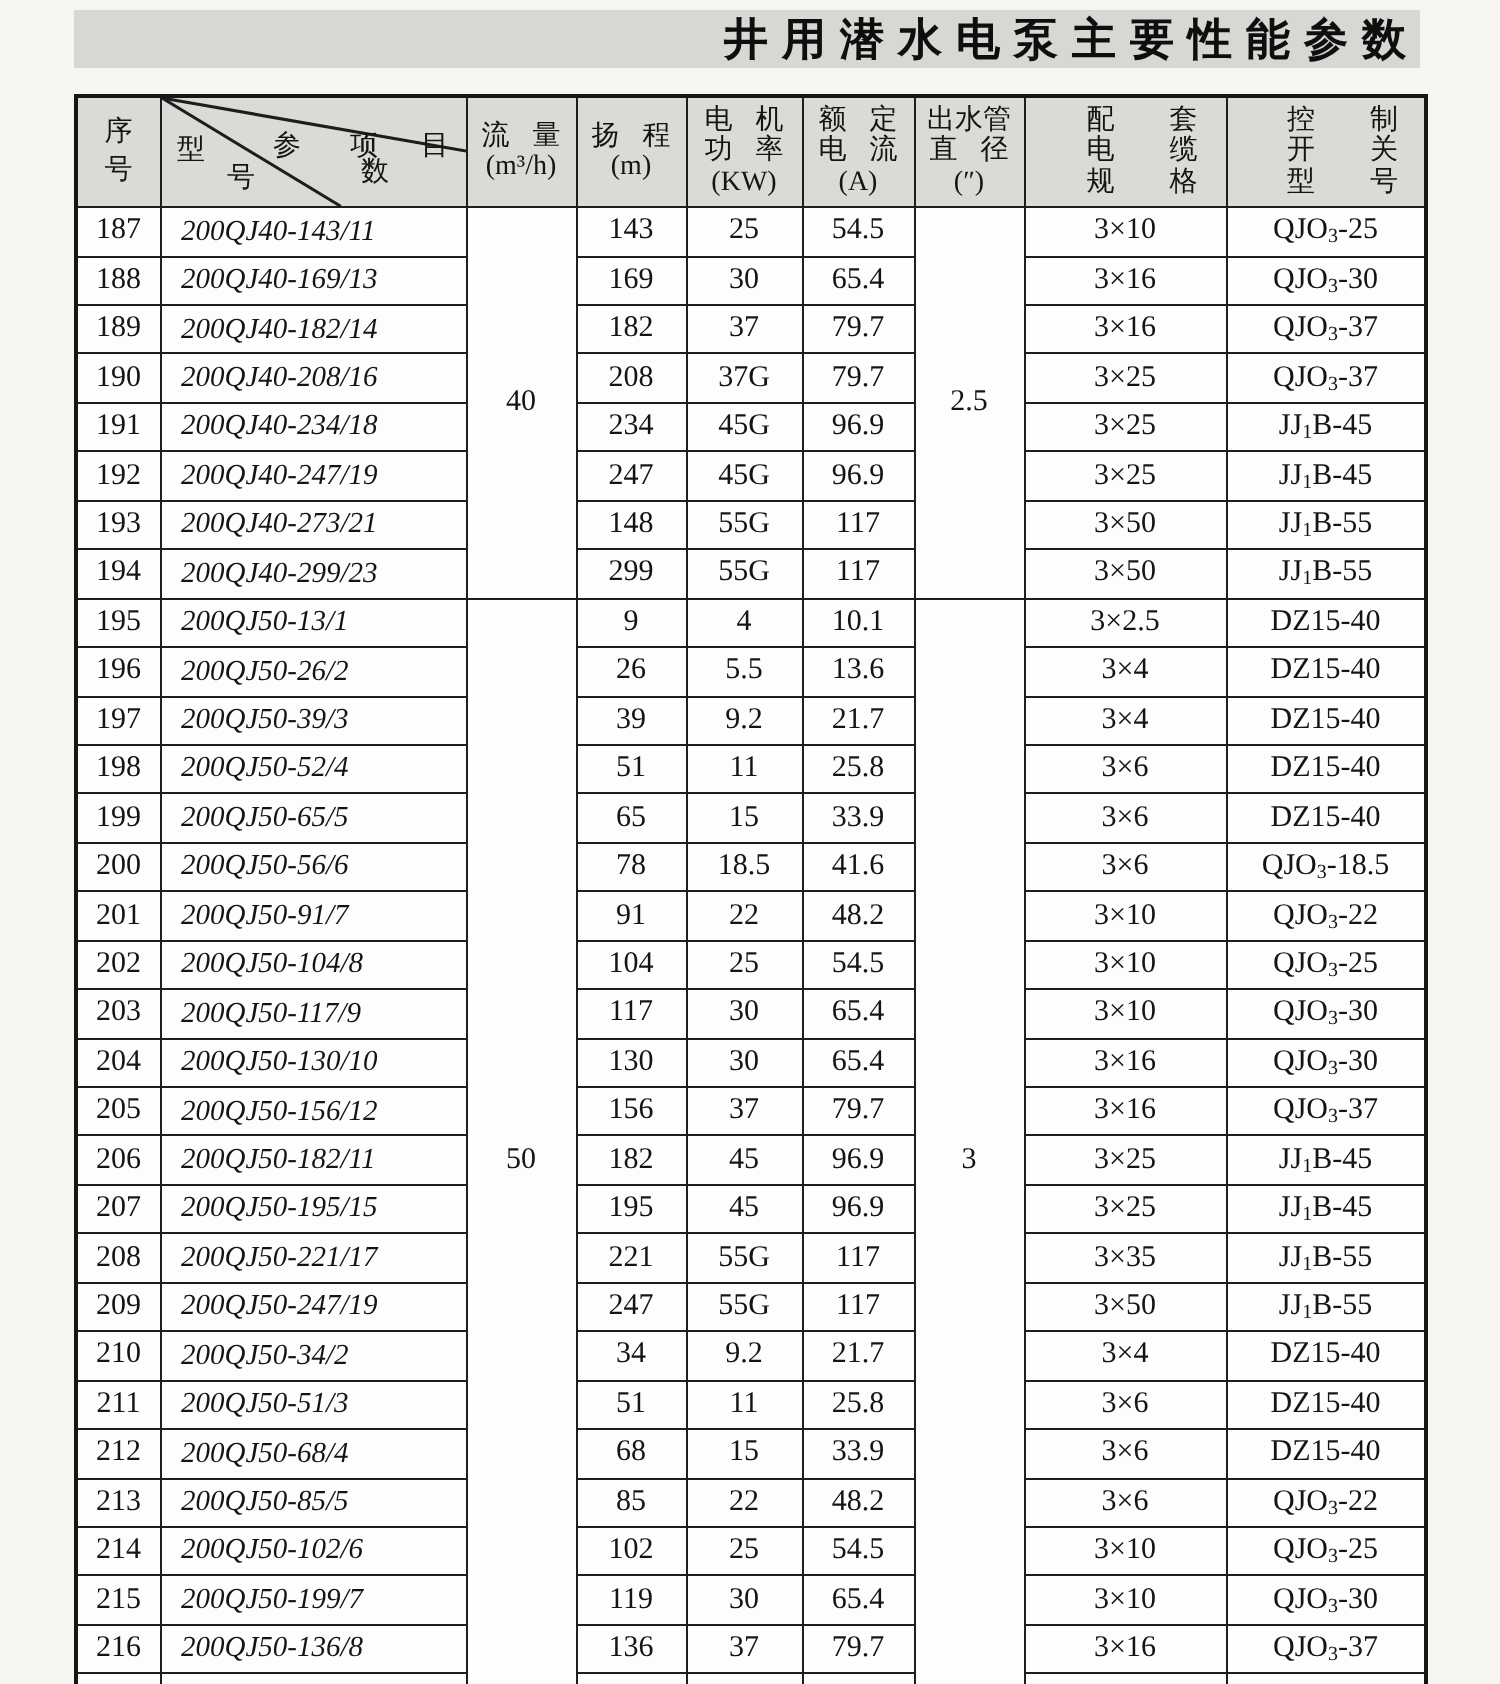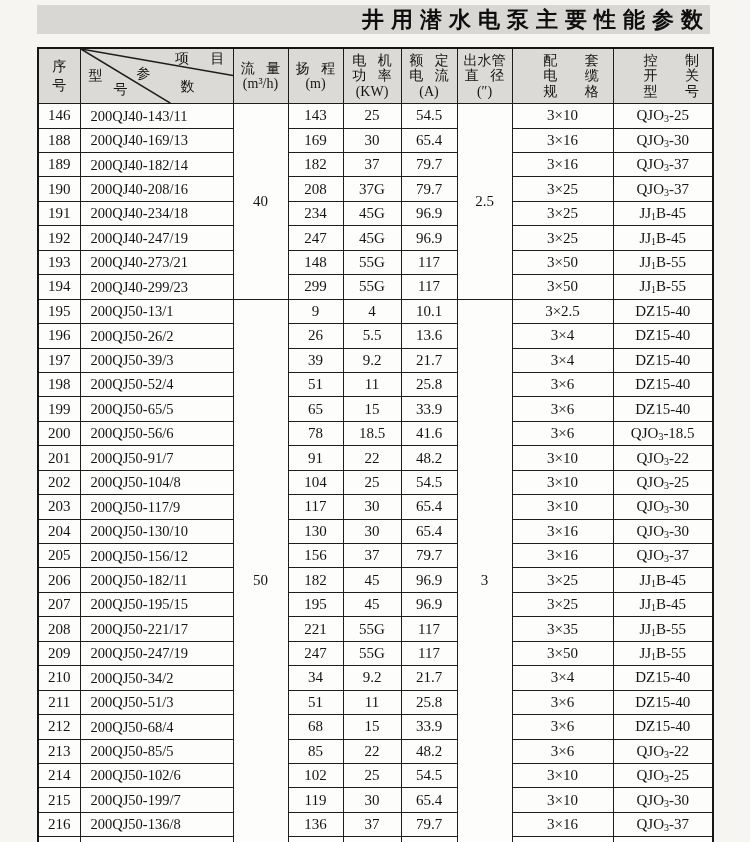--- a/index.html
+++ b/index.html
@@ -38,30 +38,30 @@
     height:100%;box-sizing:border-box;padding:4px 0;
   }
   .vstack span{display:block;text-align:center;white-space:nowrap;}
   .vcenter{justify-content:center;gap:3px;}
   .ws-sm span{word-spacing:8px;}
   .ws-lg span{word-spacing:24px;padding-left:17px;}
   
   th.diag{position:relative;background:#dbdad6;}
   th.diag svg{position:absolute;left:0;top:0;width:100%;height:100%;}
   th.diag .dlab{position:absolute;font-size:14px;line-height:1;white-space:nowrap;}
-  .d-item{right:8px;top:3px;word-spacing:18px;}
+  .d-item{right:8px;top:18px;word-spacing:18px;}
   .d-model1{left:8px;top:20px;}
   .d-model2{left:33px;top:34px;}
   .d-param1{left:56px;top:18px;}
   .d-param2{left:100px;top:31px;}
   tbody td{
     height:23.45px;text-align:center;font-size:15px;line-height:1;
     background:#fdfdfb;vertical-align:middle;white-space:nowrap;
   }
-  tbody td.model{text-align:left;padding-left:10px;font-size:14.5px;}
+  tbody td.model{text-align:left;padding-left:10px;font-size:14.5px;font-style:italic;}
   tbody td sub{font-size:10px;line-height:0;vertical-align:-2px;}
 </style>
 </head>
 <body>
 
 <div class="title-band">
   <span>井用潜水电泵主要性能参数</span>
 </div>
 
 <table class="params">
@@ -139,21 +139,21 @@
         <div class="vstack">
           <span>控 制</span>
           <span>开 关</span>
           <span>型 号</span>
         </div>
       </th>
     </tr>
   </thead>
   <tbody id="tbody">
       <tr>
-        <td>146</td>
+        <td>187</td>
         <td class="model">200QJ40-143/11</td>
         <td rowspan="8">40</td>
         <td>143</td>
         <td>25</td>
         <td>54.5</td>
         <td rowspan="8">2.5</td>
         <td>3×10</td>
         <td>QJO<sub>3</sub>-25</td>
       </tr>
       <tr>

